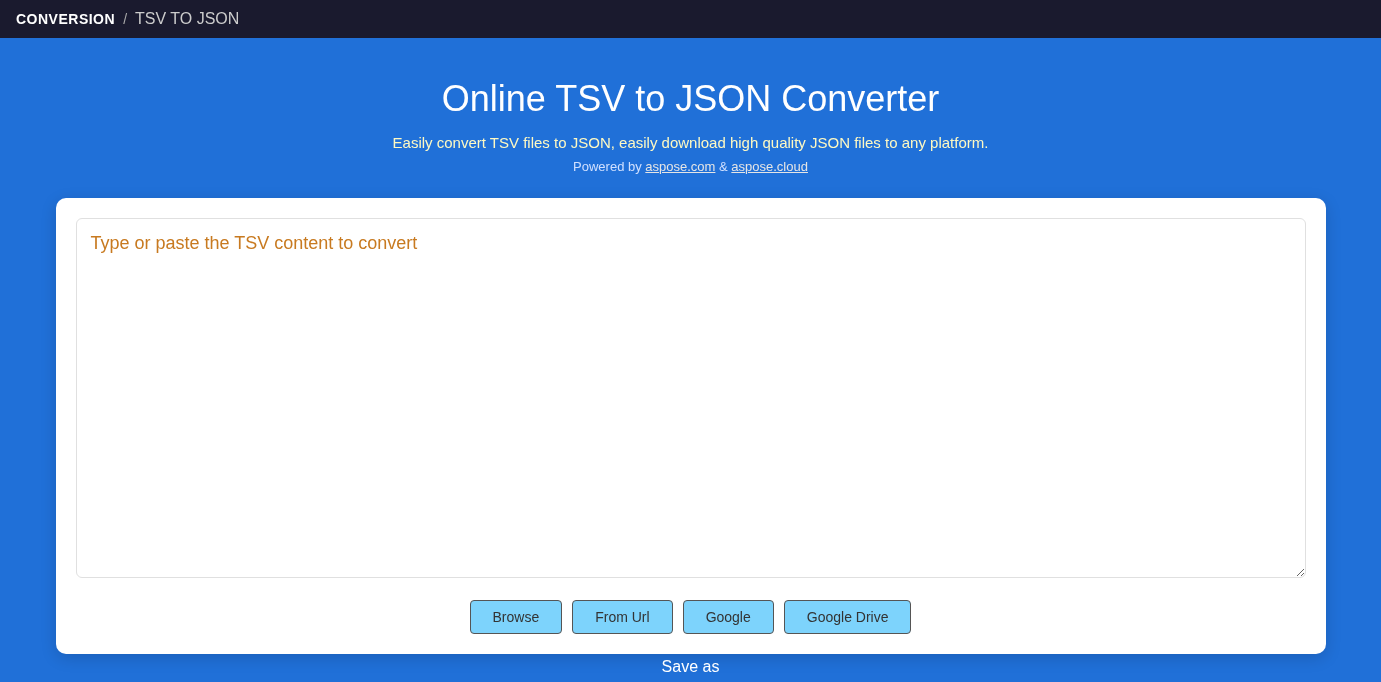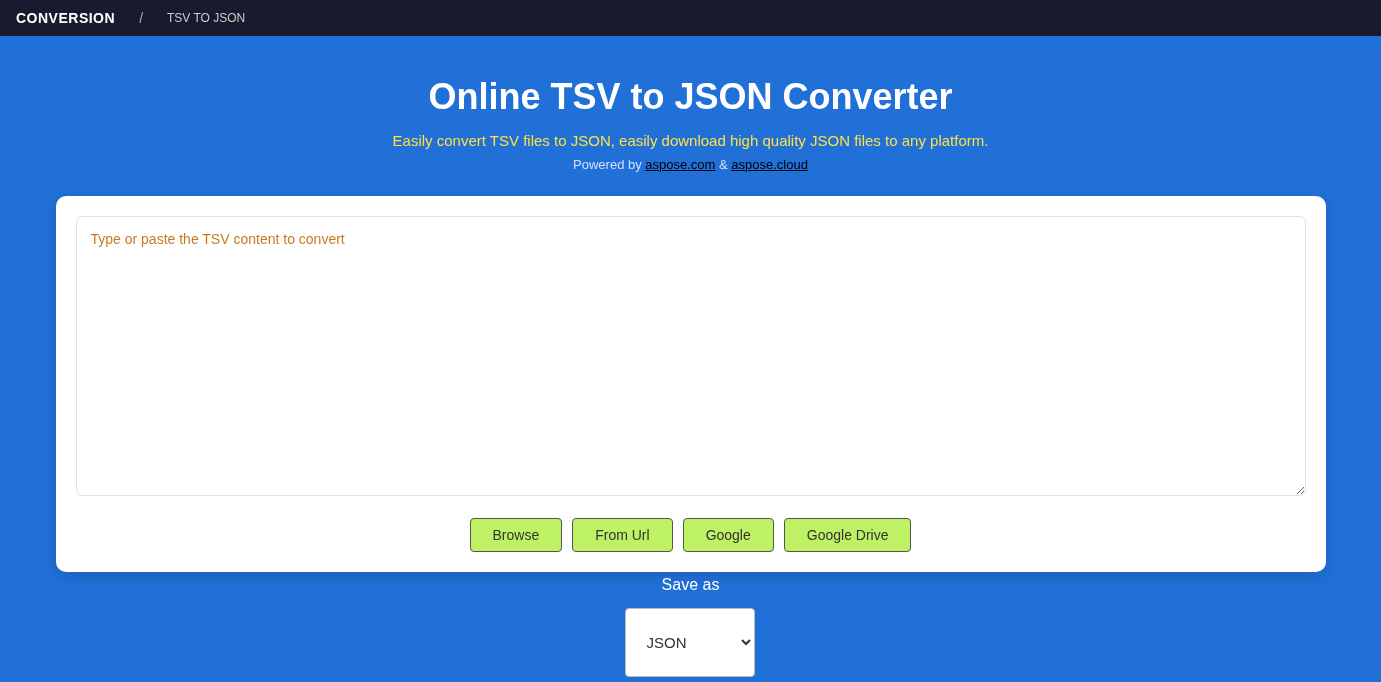--- a/index.html
+++ b/index.html
@@ -8,99 +8,99 @@
       background-color: #2070d8;
       min-height: 100vh;
       display: flex;
       flex-direction: column;
     }
     .top-bar {
       background-color: #1a1a2e;
       padding: 10px 16px;
       display: flex;
       align-items: center;
-      gap: 24px;
+      gap: 8px;
     }
     .breadcrumb-text {
       color: #fff;
       font-size: 14px;
       font-weight: 600;
       letter-spacing: 0.5px;
     }
     .breadcrumb-sep {
       color: #aaa;
       font-size: 14px;
     }
     .breadcrumb-sub {
       color: #ccc;
-      font-size: 12px;
+      font-size: 16px;
     }
     .main-content {
       flex: 1;
       display: flex;
       flex-direction: column;
       align-items: center;
       padding: 40px 20px 20px;
       background-color: #2070d8;
     }
     .page-title {
       color: #fff;
       font-size: 36px;
-      font-weight: 700;
+      font-weight: 400;
       margin-bottom: 14px;
     }
     .subtitle {
-      color: #fde047;
+      color: #fef9c3;
       font-size: 15px;
       margin-bottom: 8px;
       text-align: center;
     }
     .powered-by {
       color: #d0e0ff;
       font-size: 13px;
       margin-bottom: 24px;
       text-align: center;
     }
     .powered-by a {
-      color: #000000;
+      color: #e5e5e5;
       text-decoration: underline;
     }
     .converter-card {
       background: #fff;
       border-radius: 10px;
       padding: 20px;
       width: 100%;
       max-width: 1270px;
       box-shadow: 0 4px 16px rgba(0,0,0,0.15);
     }
     .tsv-textarea {
       width: 100%;
-      height: 280px;
+      height: 360px;
       border: 1px solid #e0e0e0;
       border-radius: 6px;
       padding: 14px;
-      font-size: 14px;
+      font-size: 18px;
       color: #c87a20;
       resize: vertical;
       outline: none;
       font-family: Arial, sans-serif;
     }
     .tsv-textarea::placeholder {
       color: #c87a20;
     }
     .button-row {
       display: flex;
       justify-content: center;
       gap: 10px;
       margin-top: 18px;
     }
     .file-btn {
       padding: 8px 22px;
       border: 1.5px solid #555;
-      background: #bef264;
+      background: #7dd3fc;
       border-radius: 4px;
       font-size: 14px;
       cursor: pointer;
       color: #333;
       font-weight: 500;
     }
     .terms-text {
       color: #d0e0ff;
       font-size: 13px;
       margin-top: 18px;

